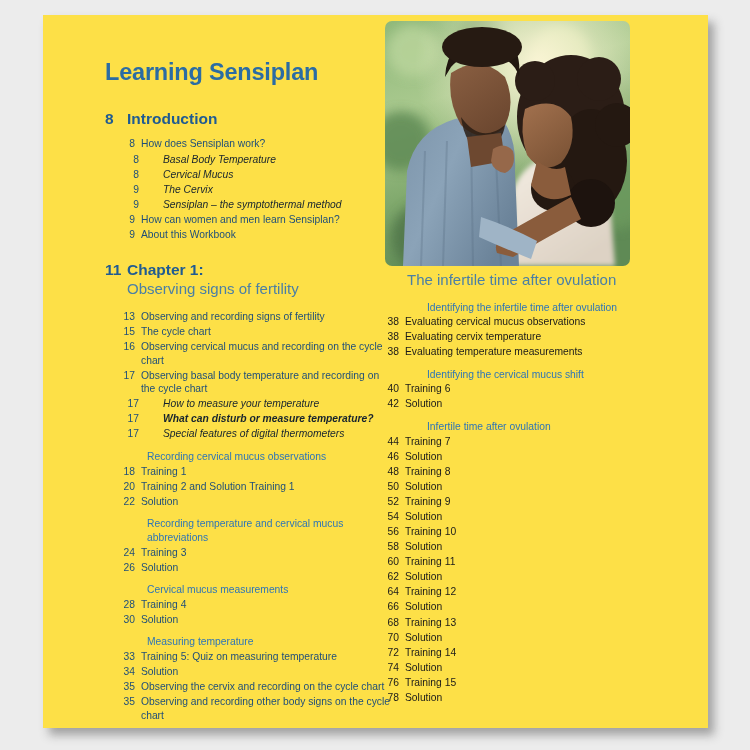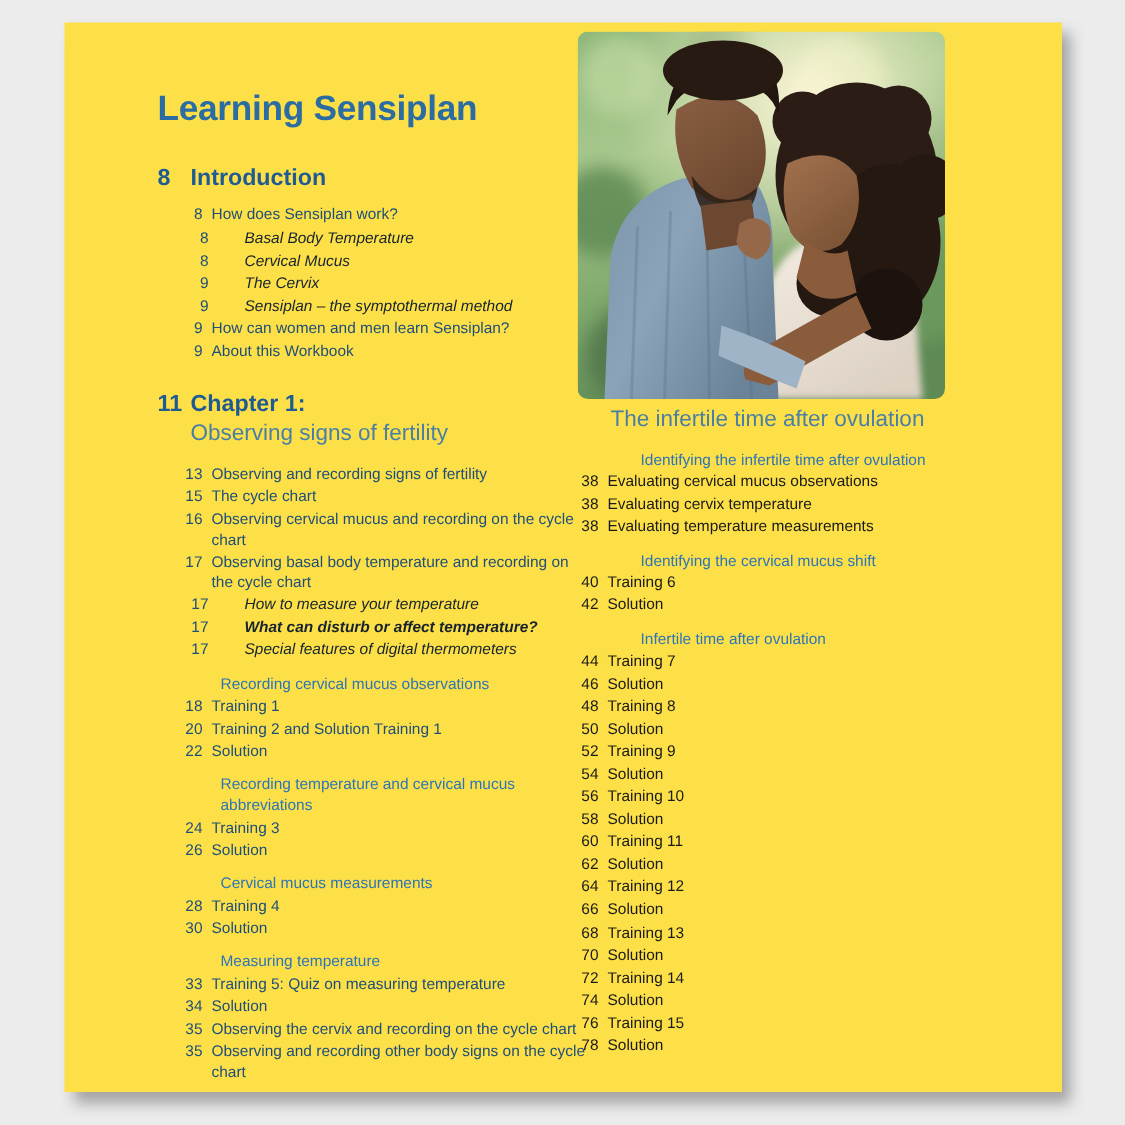--- a/index.html
+++ b/index.html
@@ -315,21 +315,21 @@
         <div class="entry lvl1">
           <span class="pg">17</span>
           <span class="tx">Observing basal body temperature and recording on the cycle chart</span>
         </div>
         <div class="entry ital">
           <span class="pg">17</span>
           <span class="tx">How to measure your temperature</span>
         </div>
         <div class="entry ital bold">
           <span class="pg">17</span>
-          <span class="tx">What can disturb or affect temperature?</span>
+          <span class="tx">What can disturb or measure temperature?</span>
         </div>
         <div class="entry ital">
           <span class="pg">17</span>
           <span class="tx">Special features of digital thermometers</span>
         </div>
         <div class="grp-head">Recording cervical mucus observations</div>
         <div class="entry lvl1">
           <span class="pg">18</span>
           <span class="tx">Training 1</span>
         </div>

